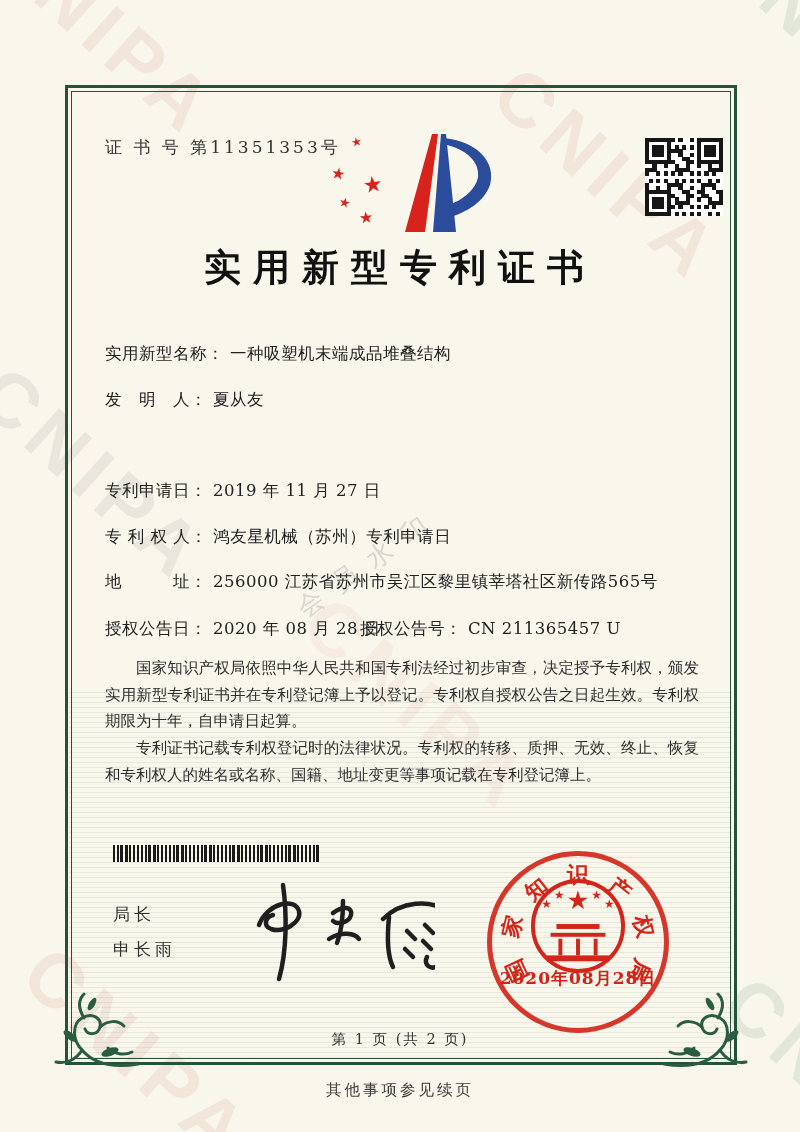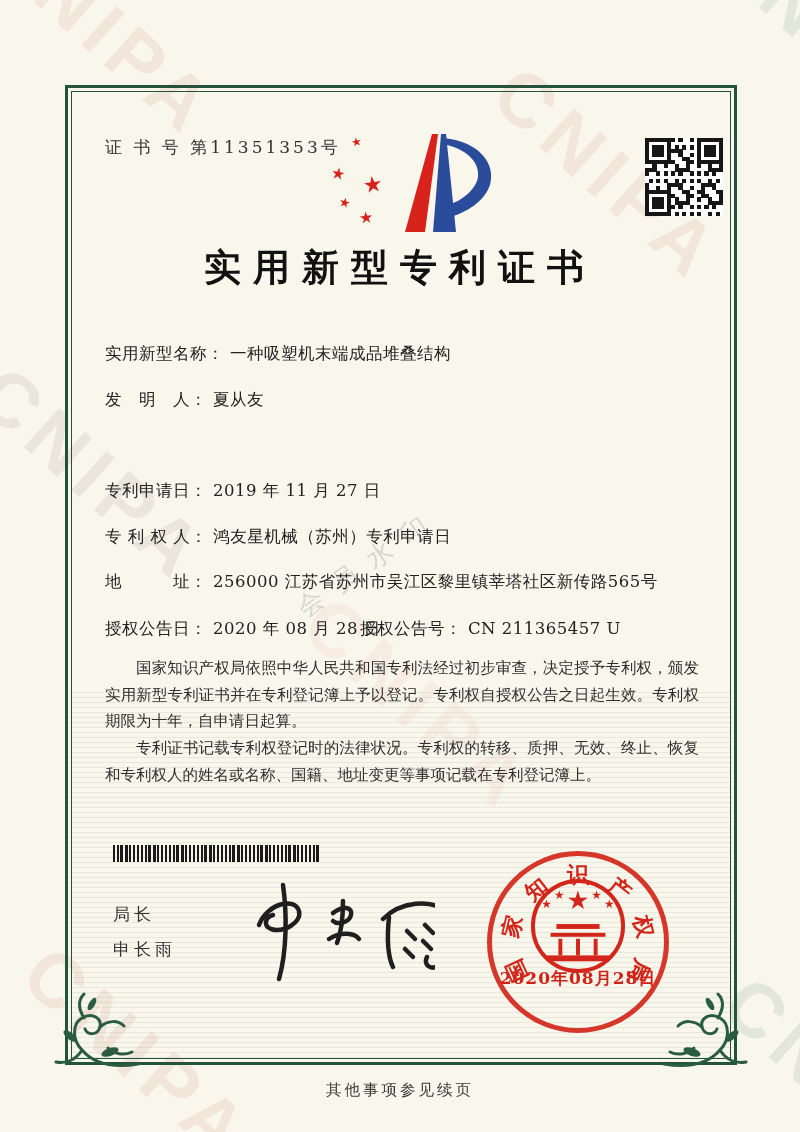--- a/index.html
+++ b/index.html
@@ -414,15 +414,16 @@
     <div class="seal-date">2020年08月28日</div>
   <span class="seal-char" style="transform: translate(-50%, -50%) rotate(-115deg) translateY(-67px);">国</span>
       <span class="seal-char" style="transform: translate(-50%, -50%) rotate(-76.6667deg) translateY(-67px);">家</span>
       <span class="seal-char" style="transform: translate(-50%, -50%) rotate(-38.3333deg) translateY(-67px);">知</span>
       <span class="seal-char" style="transform: translate(-50%, -50%) rotate(0deg) translateY(-67px);">识</span>
       <span class="seal-char" style="transform: translate(-50%, -50%) rotate(38.3333deg) translateY(-67px);">产</span>
       <span class="seal-char" style="transform: translate(-50%, -50%) rotate(76.6667deg) translateY(-67px);">权</span>
       <span class="seal-char" style="transform: translate(-50%, -50%) rotate(115deg) translateY(-67px);">局</span>
     </div>
 
+  <div class="page-num">第 1 页 (共 2 页)</div>
   <div class="cont-note">其他事项参见续页</div>
 
 </div>
 
 </body></html>

